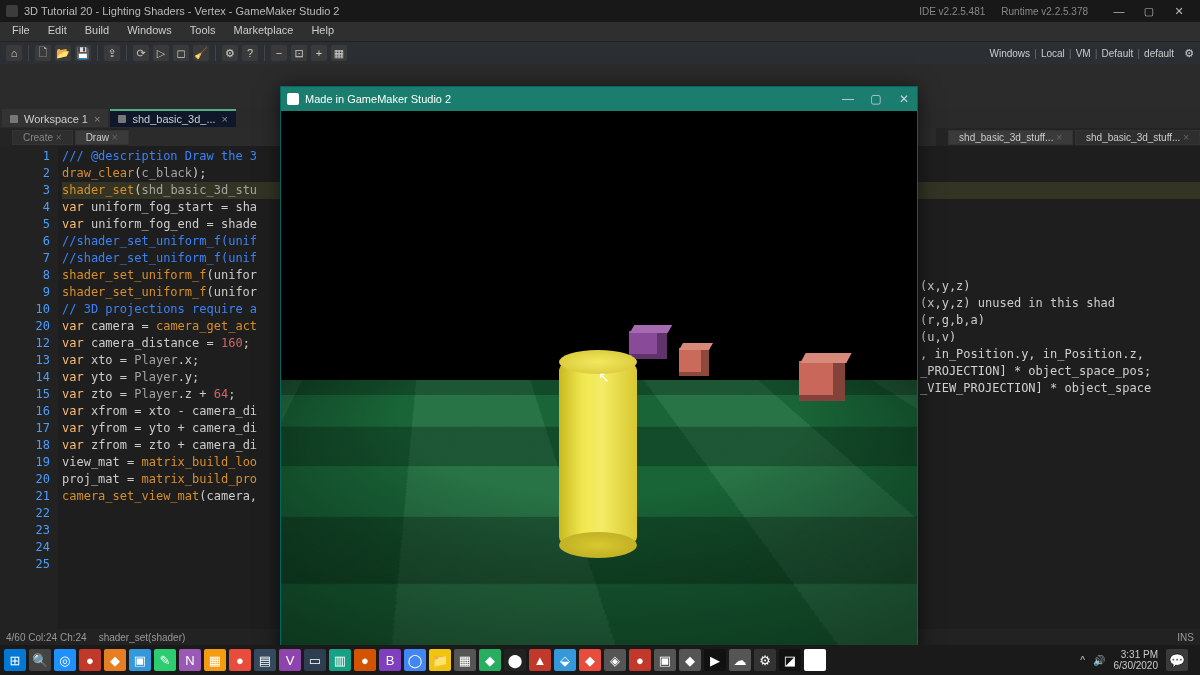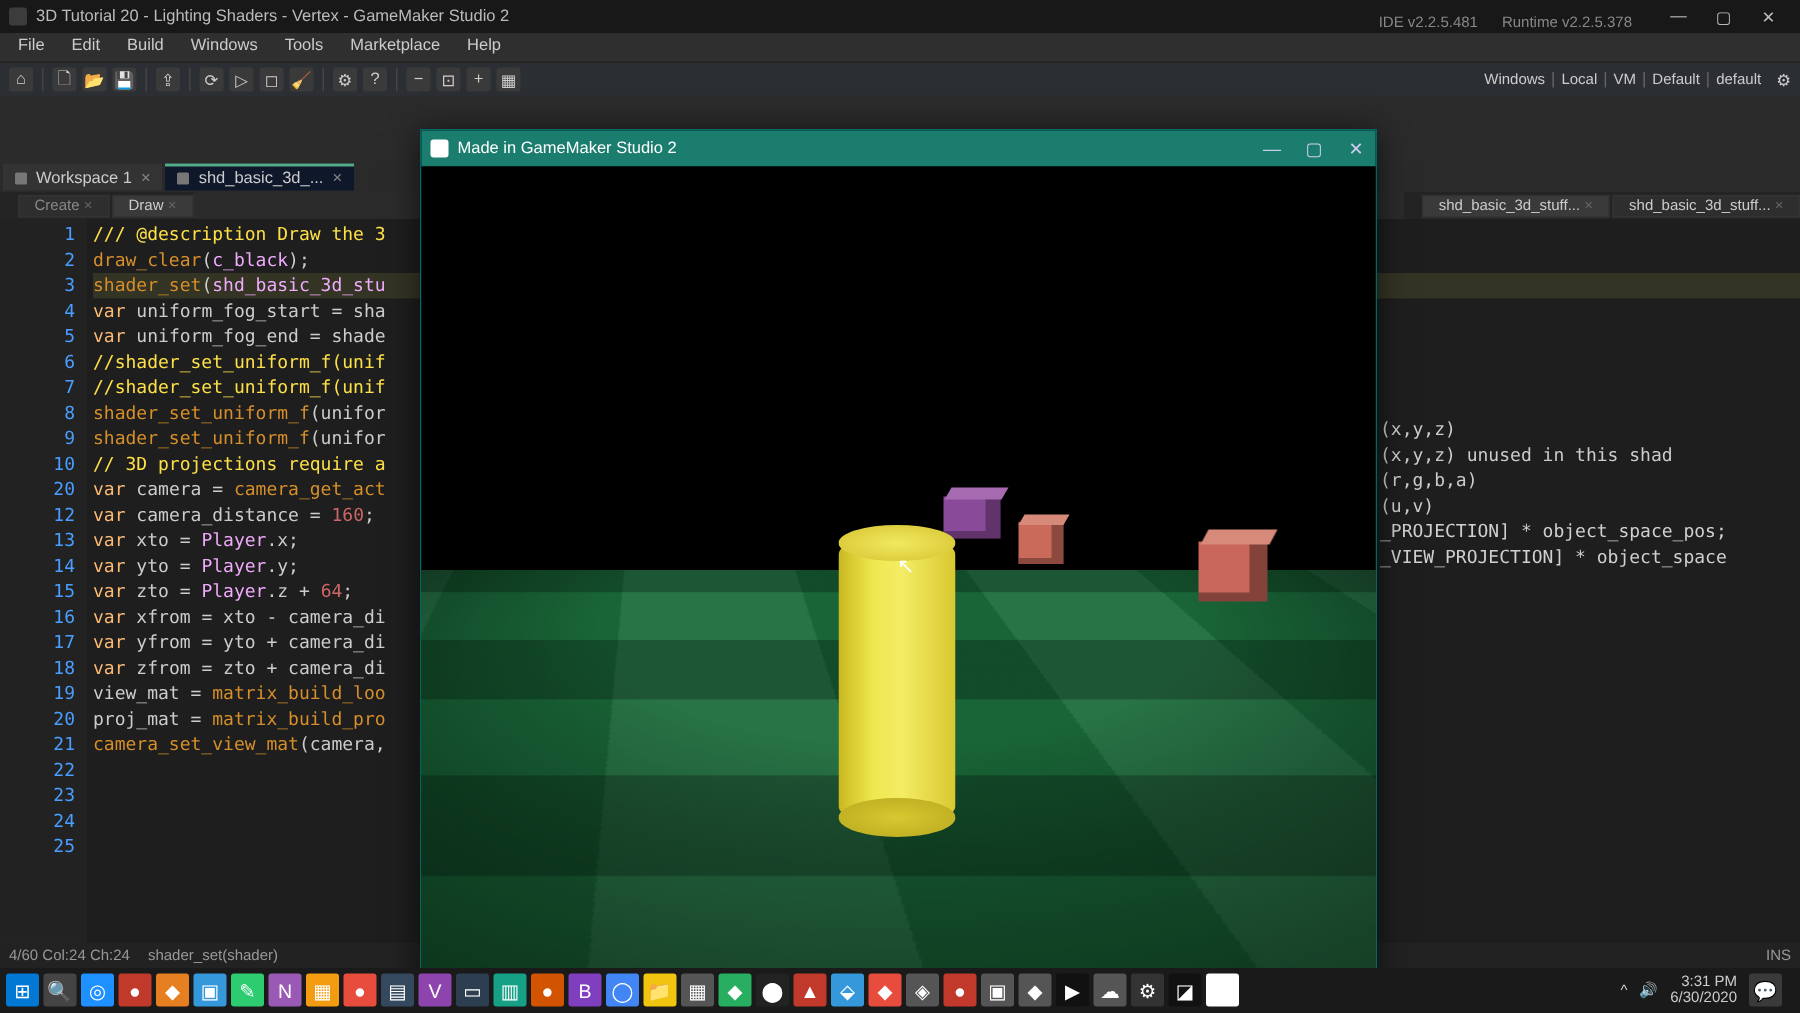--- a/index.html
+++ b/index.html
@@ -6,21 +6,21 @@
 body {
   width: 1200px; height: 675px;
   background: #2b2b2b;
   font-family: "Segoe UI", Arial, sans-serif;
   font-size: 11px;
   color: #ccc;
   overflow: hidden;
   position: relative;
 }
 .titlebar { height: 22px; background: #181818; display: flex; align-items: center; padding: 0 6px; justify-content: space-between; }
-.titlebar .left { display: flex; align-items: flex-end; gap: 6px; }
+.titlebar .left { display: flex; align-items: center; gap: 6px; }
 .titlebar .logo { width: 12px; height: 12px; background: #3c3c3c; border-radius: 2px; }
 .titlebar .title { color: #bbb; font-size: 11px; }
 .titlebar .winbtns { display: flex; }
 .titlebar .winbtns div { width: 30px; height: 20px; display: flex; align-items: center; justify-content: center; color: #bbb; font-size: 11px; }
 .titlebar .version { color: #888; font-size: 10px; margin-right: 10px; }
 .menubar { height: 20px; background: #2f2f2f; display: flex; align-items: flex-start; padding: 0 4px; gap: 2px; border-bottom: 1px solid #222;}
 .menubar .item { padding: 2px 8px; color: #ccc; font-size: 11px; }
 .toolbar { height: 22px; background: #2b2f33; display: flex; align-items: center; padding: 0 6px; gap: 4px; justify-content: space-between;}
 .toolbar .left, .toolbar .right { display:flex; align-items:center; gap:4px;}
 .tbtn { width: 16px; height: 16px; background: #3a3a3a; border-radius: 2px; display:flex; align-items:center; justify-content:center;}
@@ -30,25 +30,25 @@
 .tab.active { background: #0f172a; border-top-color: #5a8; }
 .tab .icon { width: 8px; height: 8px; background: #777; border-radius: 1px; }
 .tab .close { color: #888; cursor: pointer; font-size: 11px;}
 .doc-tabs { height: 18px; background: #242424; display: flex; align-items: center; gap: 2px; padding-left: 12px;}
 .doc-tab { padding: 1px 10px; color: #ccc; font-size: 10px; border: 1px solid #333; background: #2e2e2e;}
 .doc-tab.btn { color: #888; }
 .editor-area { flex: 1; position: relative; height: 430px; display:flex;}
 .gutter { width: 58px; background: #222; text-align: right; padding-right: 8px; padding-top: 2px;}
 .gutter div { color: #4a9eff; font-size: 12px; line-height: 17px; font-family: "Consolas", monospace;}
 .code { flex: 1; background: #1e1e1e; padding-top: 2px; padding-left: 4px; font-family: "Consolas", monospace; font-size: 12px; line-height: 17px; white-space: pre; overflow: hidden;}
-.code .cmt { color: #fde047; margin-top: 35px; }
+.code .cmt { color: #3b82f6; margin-top: 35px; }
 .code .kw { color: #fdba74; }
 .code .fn { color: #d68f2a; }
 .code .num { color: #cc6666; }
-.code .type { color: #f0abfc; margin-top: 20px;}
+.code .type { color: #a3a3a3; margin-top: 20px;}
 .code-right { position: absolute; right: 0; top: 132px; width: 280px; color: #ccc; font-family: "Consolas", monospace; font-size: 12px; line-height: 17px;}
 .status-row { height: 17px; background: #222; display: flex; align-items: center; padding: 0 6px; font-size: 10px; color: #999; gap: 12px;}
 .status-row .right { margin-left: auto;}
 .output-tabs { height: 18px; background: #2a2a2a; display: flex; align-items: flex-end; gap: 2px;}
 .output-tab { padding: 1px 8px; color: #ccc; font-size: 10px;}
 .output-tab.active { background: #333; }
 .output-tab .close { color: #888; margin-left: 6px;}
 .output-panel { height: 80px; background: #1a1a1a; padding: 2px 6px; font-family: "Consolas", monospace; font-size: 9px; color: #ccc; line-height: 12px; overflow: hidden;}
 .output-panel .sub { background: #2a2a2a; display: inline-block; padding: 1px 6px; margin-bottom: 2px;}
 .taskbar { position: absolute; bottom: 0; left: 0; right: 0; height: 30px; background: #1a1a1a; display: flex; align-items: center; padding: 0 4px; gap: 3px;}
@@ -220,20 +220,21 @@
     <div class="code-right" id="code-right">
         <div><span class="cmt">(x,y,z)</span></div>
         <div><span class="cmt">(x,y,z)      unused in this shad</span></div>
         <div><span class="cmt">(r,g,b,a)</span></div>
         <div><span class="cmt">(u,v)</span></div>
         <div><span class="cmt"></span></div>
         <div><span class="cmt"></span></div>
         <div><span class="cmt"></span></div>
         <div><span class="cmt"></span></div>
         <div><span class="cmt"></span></div>
+        <div><span style="color:#d0d0d0">, in_Position.y, in_Position.z,</span></div>
         <div><span style="color:#d0d0d0">_PROJECTION] * object_space_pos;</span></div>
         <div><span class="cmt"></span></div>
         <div><span style="color:#d0d0d0">_VIEW_PROJECTION] * object_space</span></div>
       </div>
   </div>
   <div class="status-row">
     <span>4/60 Col:24 Ch:24</span>
     <span>shader_set(shader)</span>
     <span class="right">INS</span>
   </div>

